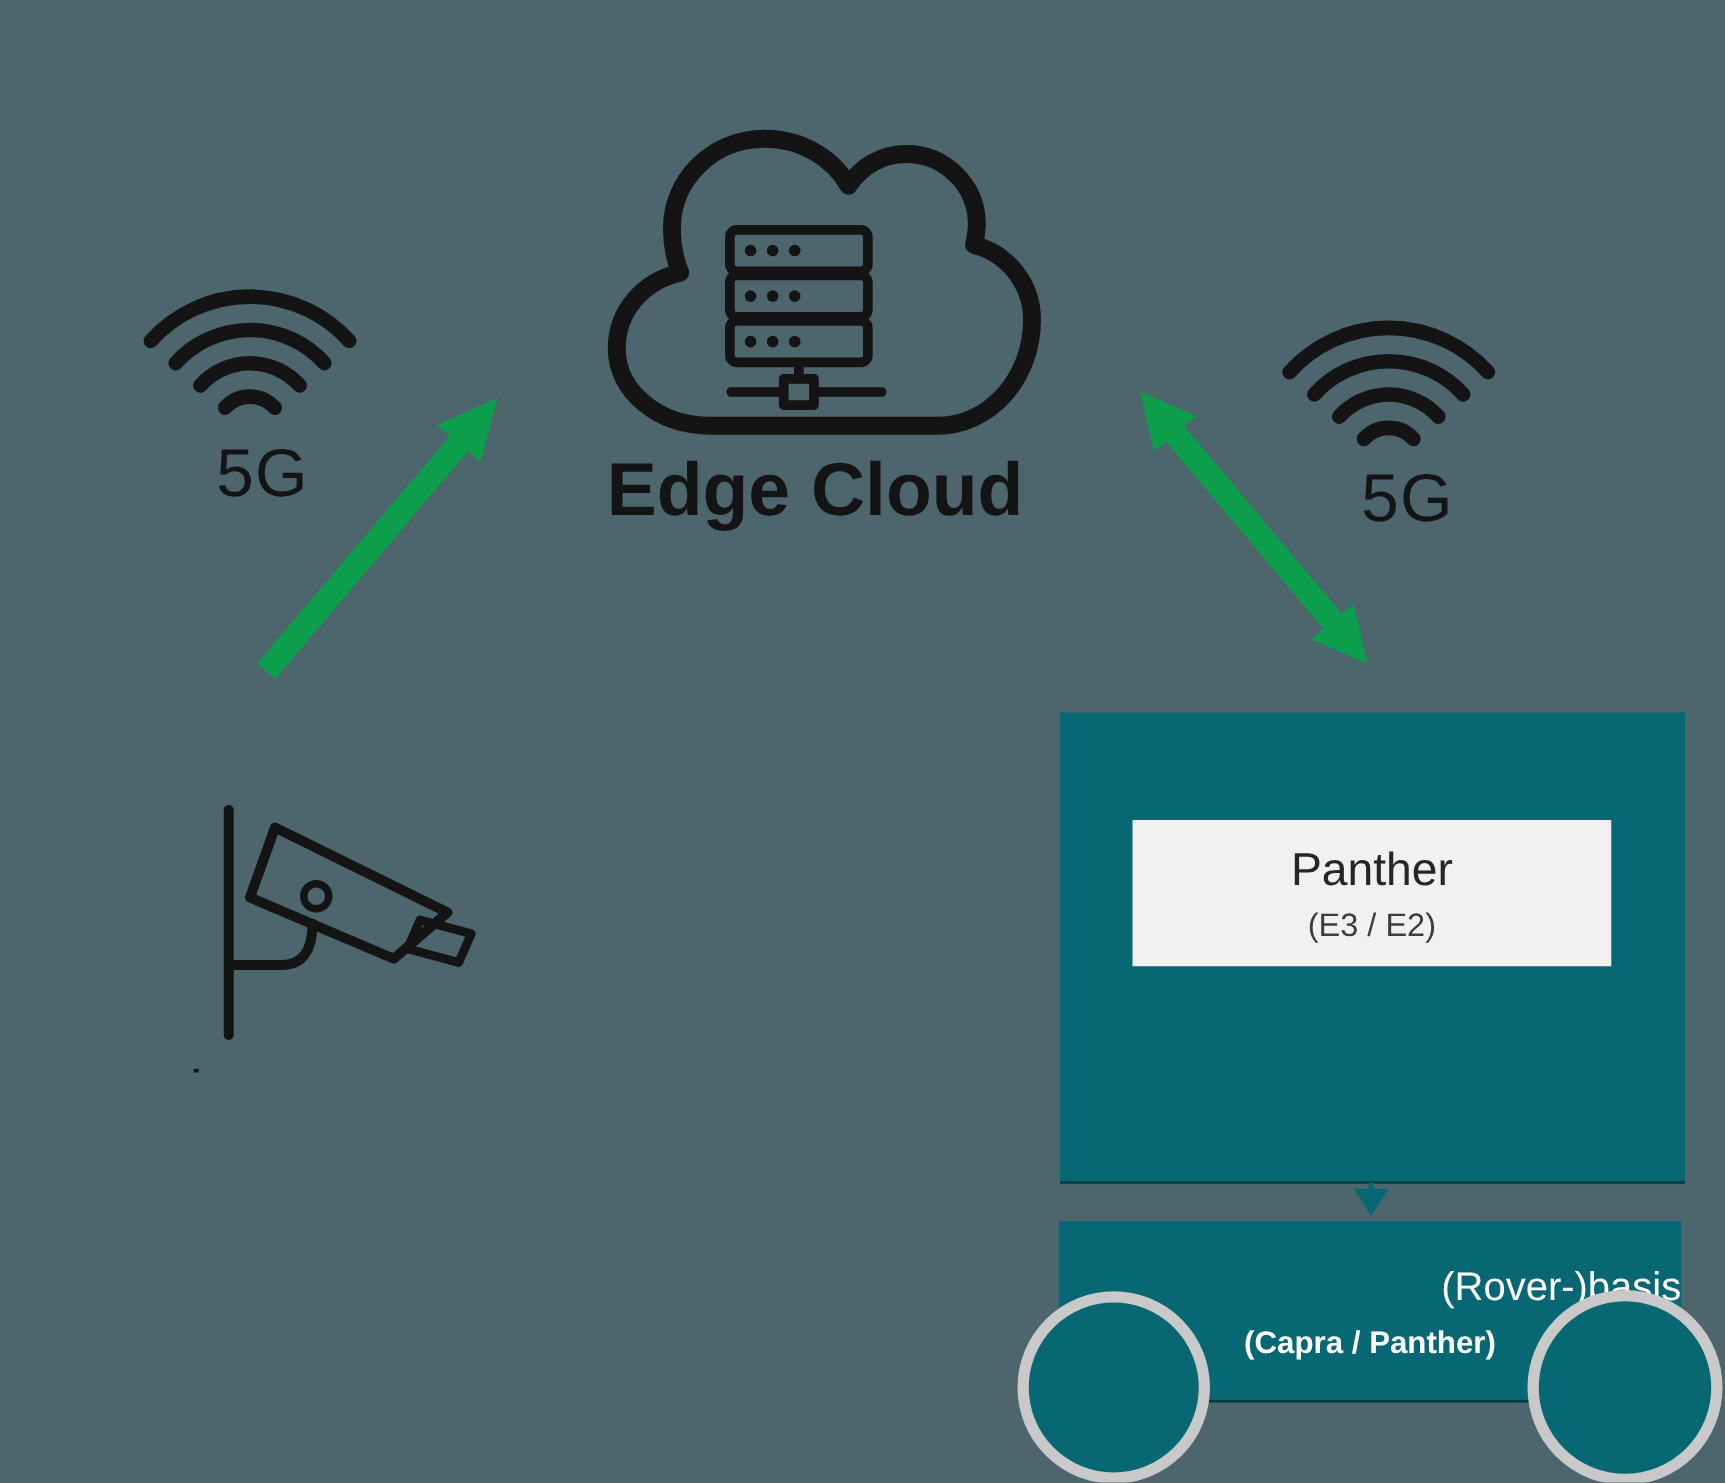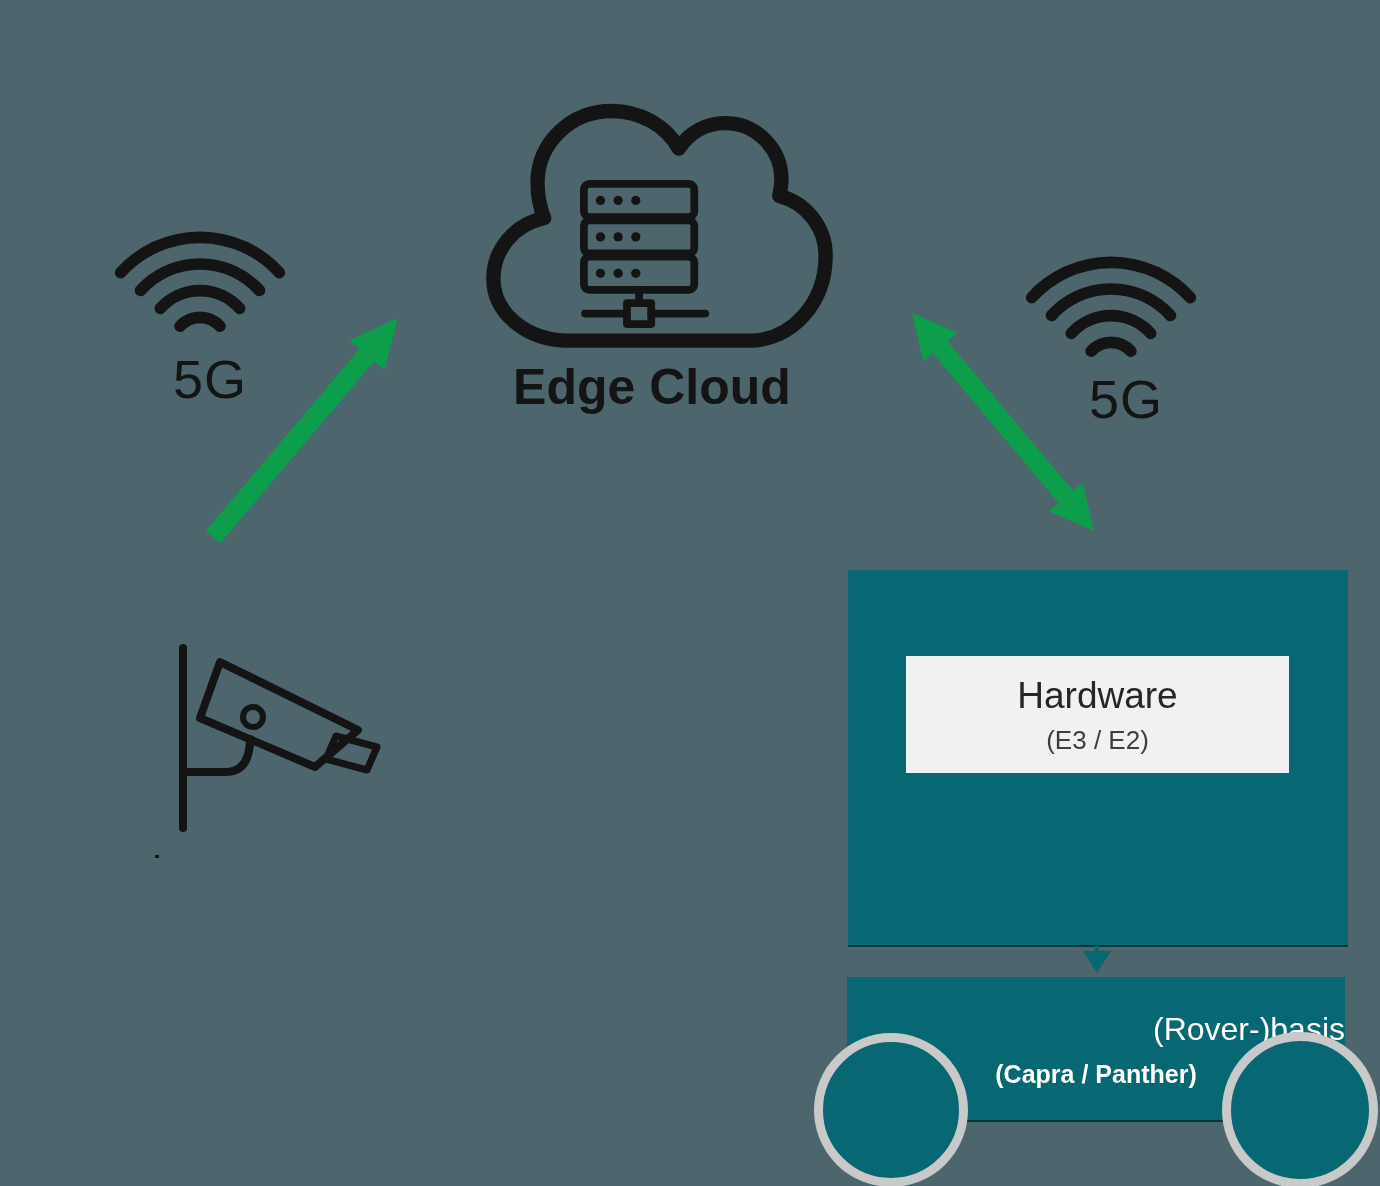--- a/index.html
+++ b/index.html
@@ -13,21 +13,21 @@
   .ink-stroke{stroke:var(--ink,#141414);fill:none;stroke-linecap:round;stroke-linejoin:round;}
   .ink-fill{fill:var(--ink,#141414);}
   .green-stroke{stroke:var(--green,#0c9e4a);fill:none;}
   .green-fill{fill:var(--green,#0c9e4a);}
   .teal-fill{fill:var(--teal,#076773);}
   .label-5g{
     font-size:54px;color:var(--ink,#141414);text-align:center;line-height:1;
     letter-spacing:1px;
   }
   .label-cloud{
-    font-size:50px;font-weight:700;color:var(--ink,#141414);
+    font-size:60px;font-weight:700;color:var(--ink,#141414);
     text-align:center;line-height:1;letter-spacing:0px;
   }
   .teal-box{
     background:var(--teal,#076773);
     border-bottom:2px solid rgba(0,0,0,0.45);
     box-sizing:border-box;
   }
   .teal-box .box-title{
     color:var(--white,#ffffff);font-size:36px;font-weight:700;
     text-align:center;line-height:1;
@@ -107,21 +107,21 @@
     <path class="ink-stroke" stroke-width="8" d="M 90 32 L 228 100 L 185 137 L 70 88 Z"></path>
     <circle class="ink-stroke" stroke-width="6" cx="123" cy="87" r="10"></circle>
     <path class="ink-stroke" stroke-width="7" d="M 206 106 L 247 117 L 237 140 L 196 129 Z"></path>
     <path class="ink-stroke" stroke-width="8" d="M 57 142 H 95 Q 120 142 120 109"></path>
   </svg>
   <div class="tiny-dot" style="left:155px;top:855px;width:4px;height:3px"></div>
 
   <div class="abs teal-box" style="left:848px;top:570px;width:500px;height:377px">
 
     <div class="panel" style="left:58px;top:86px;width:383px;height:117px">
-      <div class="panel-title">Hardware</div>
+      <div class="panel-title">Panther</div>
       <div class="panel-sub">(E3 / E2)</div>
     </div>
 
   </div>
 
   <svg class="abs" style="left:1082px;top:946px" width="30" height="31" viewBox="0 0 30 31">
     <line x1="15" y1="0" x2="15" y2="7" stroke="var(--teal,#076773)" stroke-width="4"></line>
     <polygon class="teal-fill" points="1,5 29,5 15,27"></polygon>
   </svg>
 

